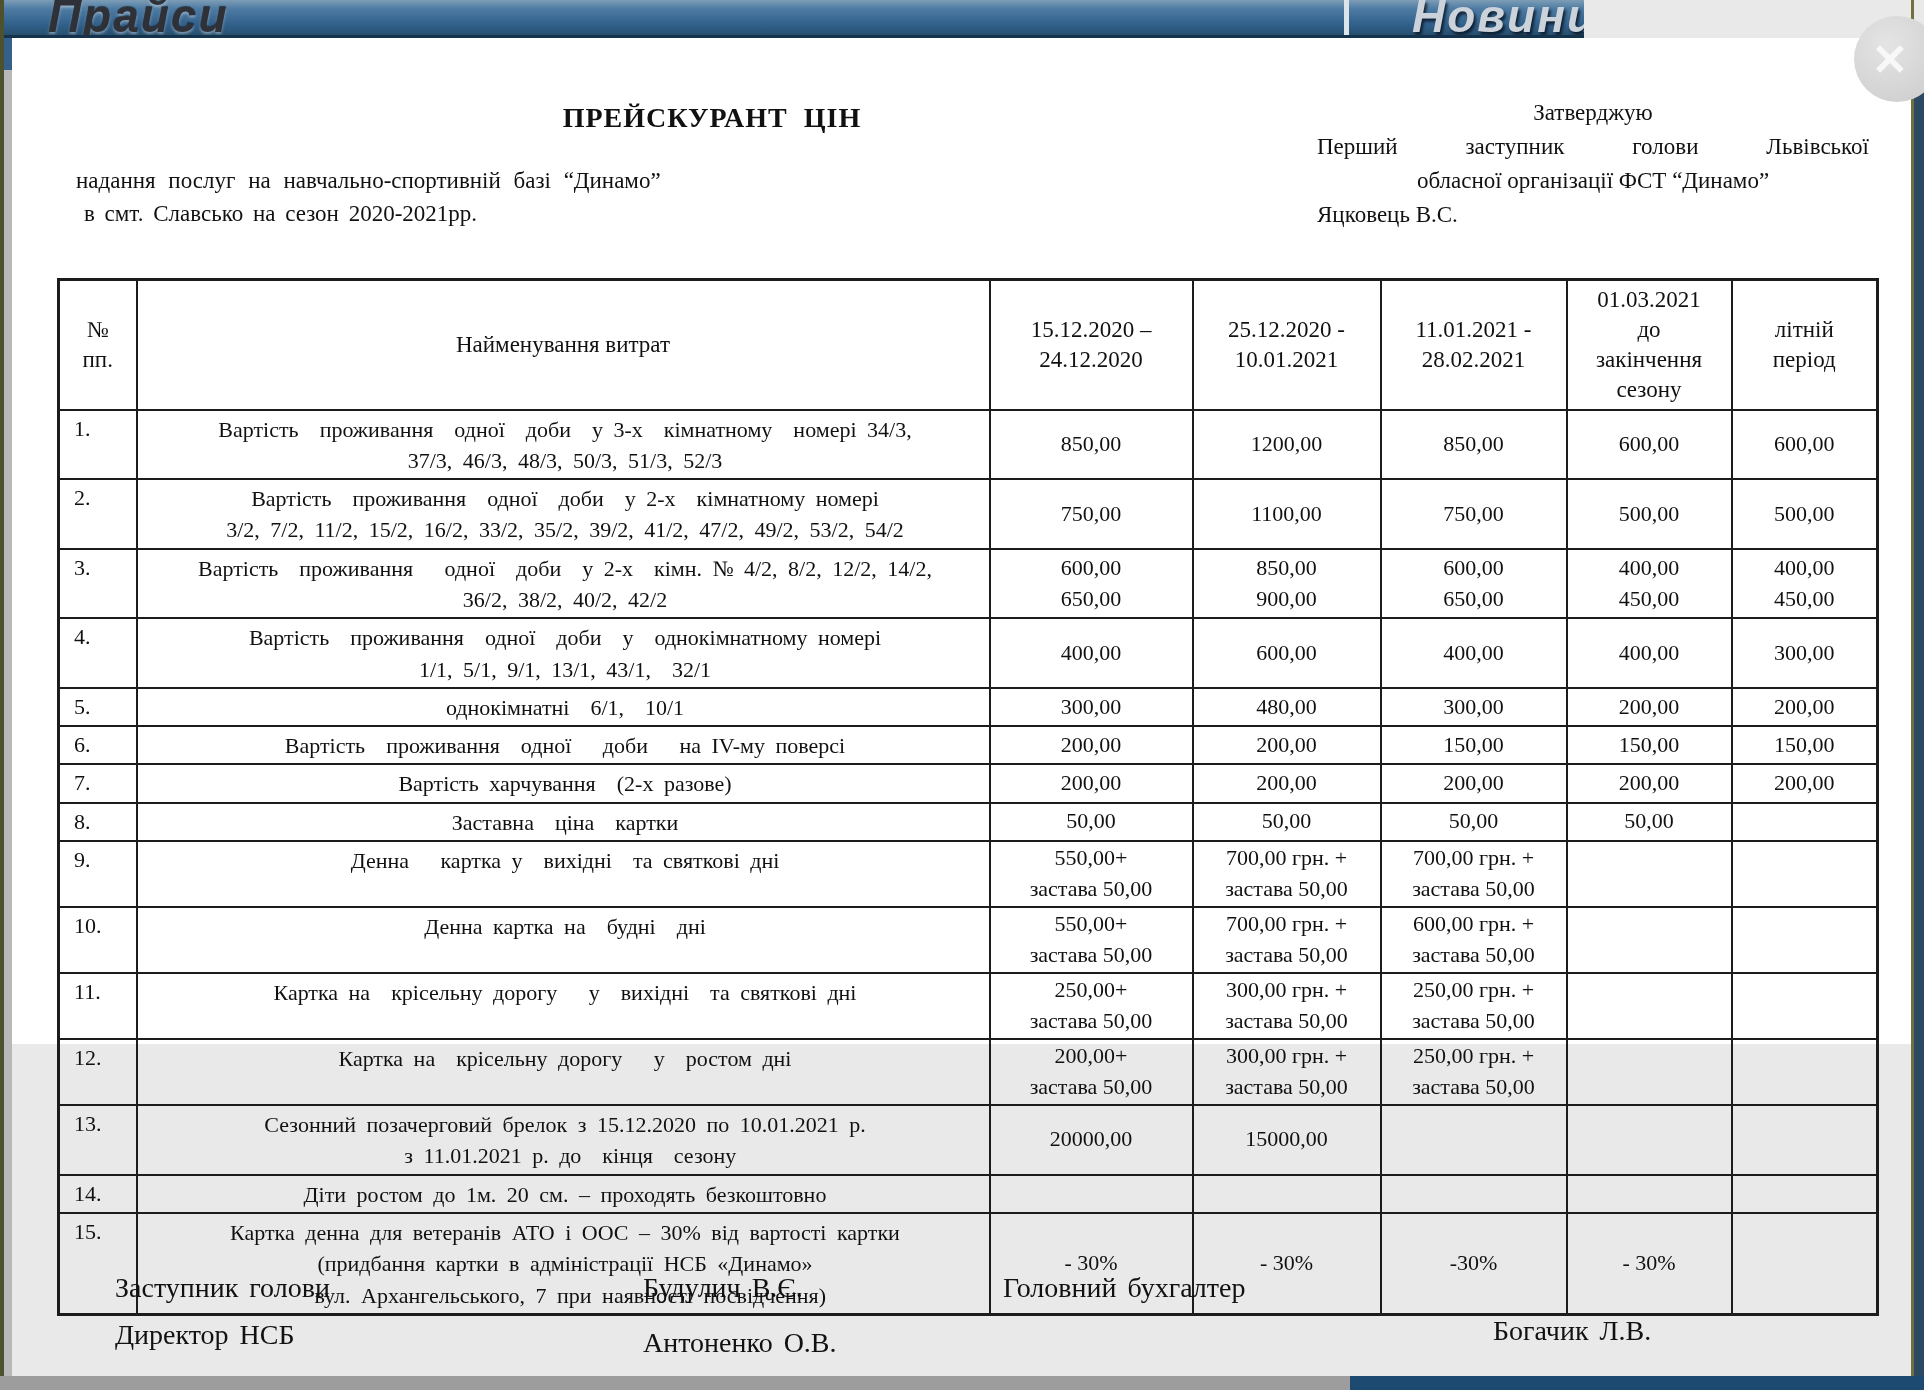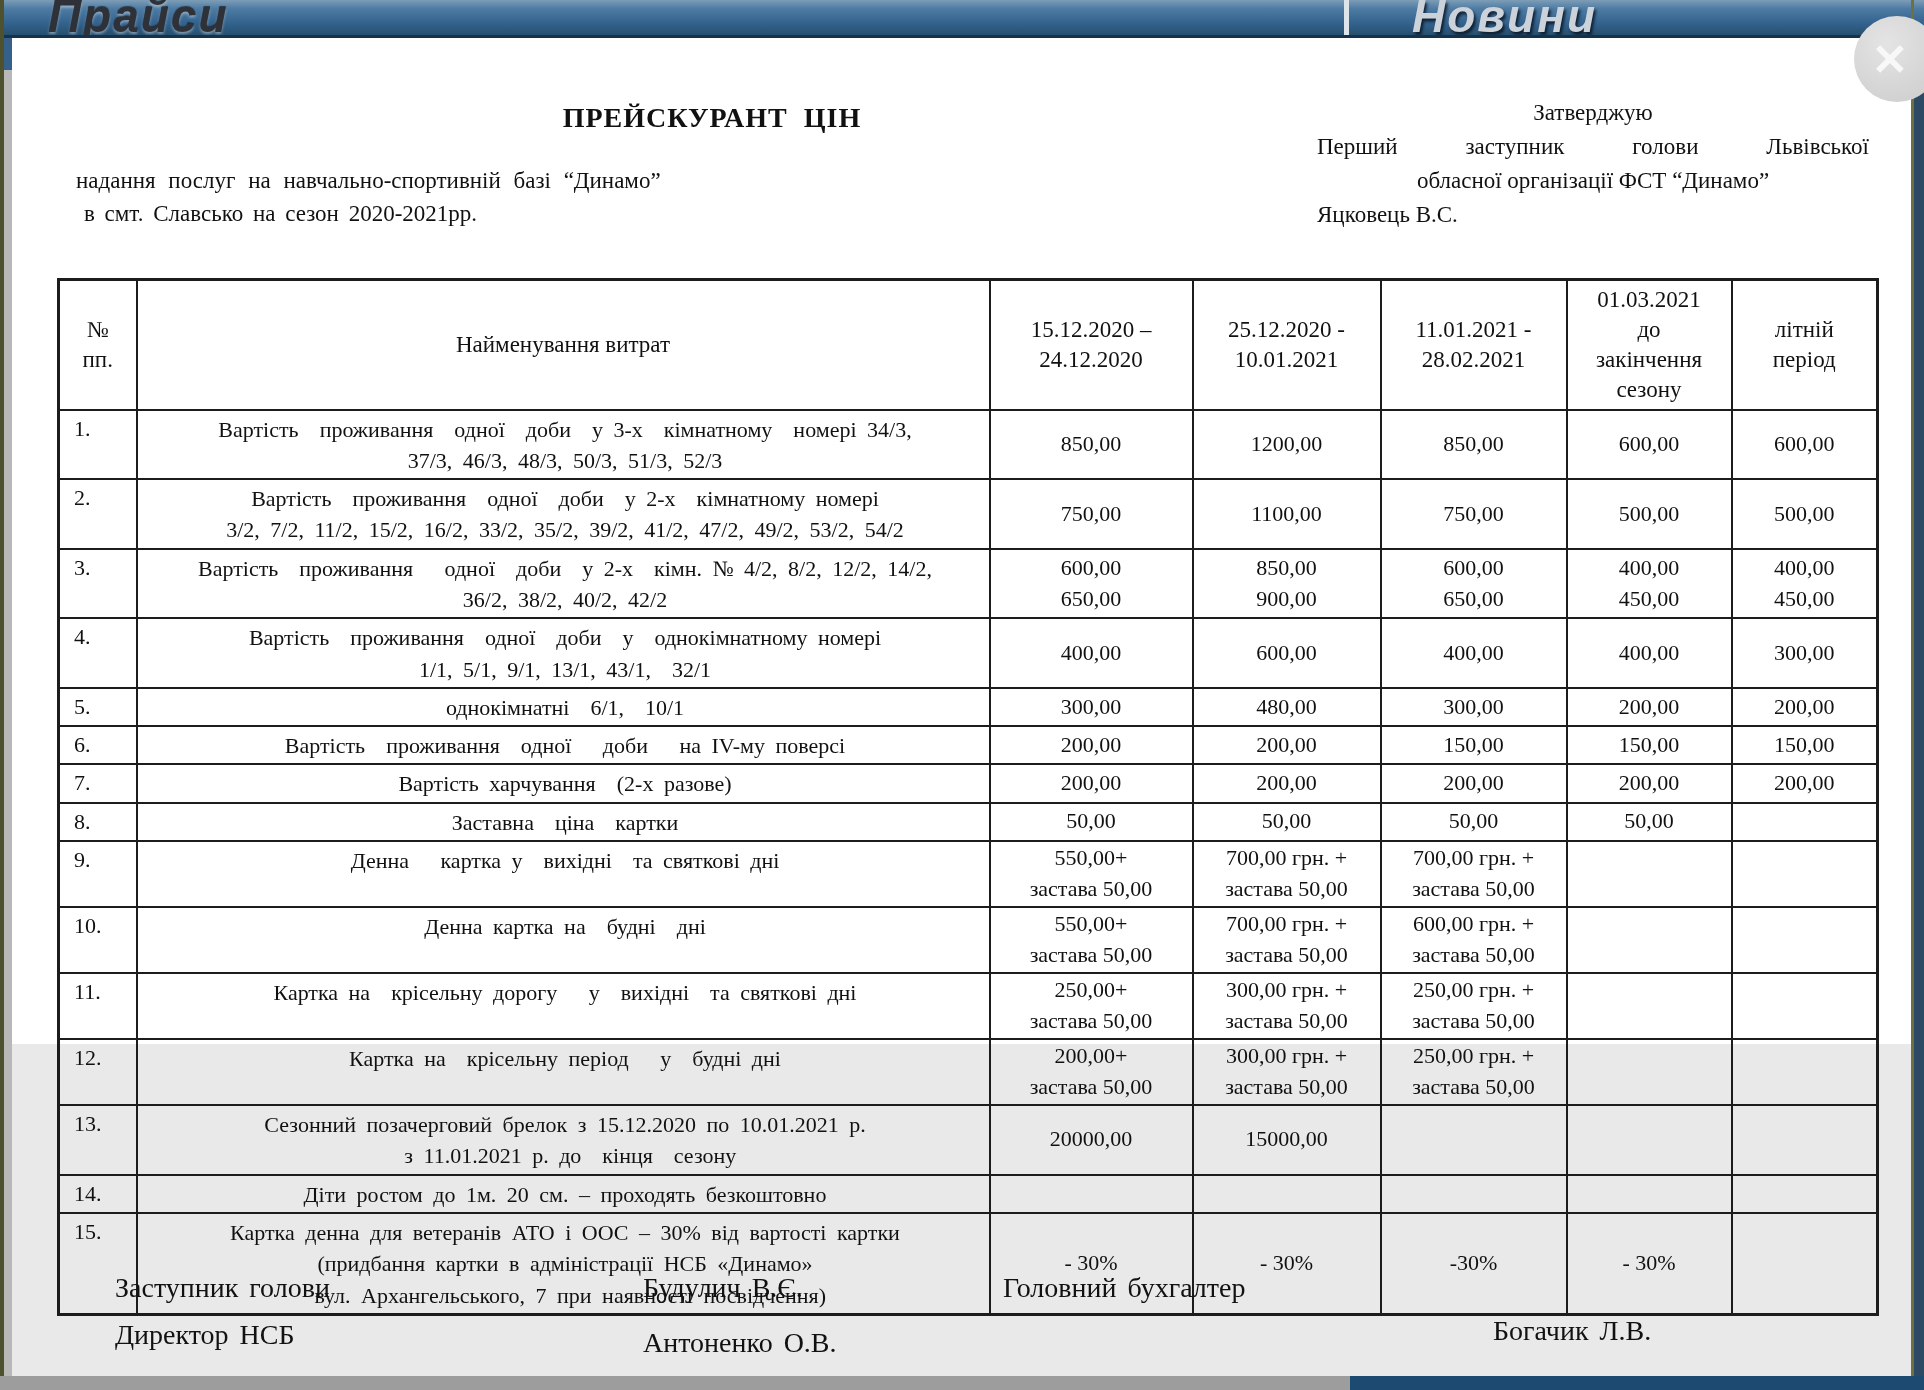--- a/index.html
+++ b/index.html
@@ -1,21 +1,21 @@
 <!DOCTYPE html>
 <html><head>
 <meta charset="utf-8">
 <style>
   * { margin:0; padding:0; box-sizing:border-box; }
   html,body { width:1924px; height:1390px; }
   body { position:relative; background:#e9e9e9; overflow:hidden;
          font-family:"Liberation Serif", serif; color:#111; }
 
   
-  .topbar { position:absolute; left:0; top:0; width:1924px; height:38px;
+  .topbar { position:absolute; left:0; top:0; width:1584px; height:38px;
             background:linear-gradient(#7d9db6 0%, #4d7ba3 25%, #31608b 70%, #27506e 100%);
             border-bottom:3px solid #14324c; overflow:hidden; z-index:3; }
   .tab-label { position:absolute; top:-11px; font-family:"Liberation Sans", sans-serif;
                font-weight:bold; font-style:italic; font-size:46px; letter-spacing:2px;
                white-space:nowrap; }
   .tab-left-label  { left:48px;  color:#2e3238;
                      text-shadow:0 2px 3px rgba(205,215,225,0.55), 0 -1px 1px rgba(0,0,0,0.6); }
   .tab-right-label { left:1412px; color:#ccd2d9;
                      text-shadow:2px 3px 3px rgba(8,22,38,0.85); }
   .topbar-divider { position:absolute; left:1344px; top:0; width:5px; height:38px;
@@ -258,21 +258,21 @@
 застава 50,00</td>
         <td class="c-val">300,00 грн. +
 застава 50,00</td>
         <td class="c-val">250,00 грн. +
 застава 50,00</td>
         <td class="c-val"></td>
         <td class="c-val"></td>
       </tr>
       <tr style="height:66px">
         <td class="c-num">12.</td>
-        <td class="c-name">Картка на  крісельну період   у  будні дні</td>
+        <td class="c-name">Картка на  крісельну дорогу   у  ростом дні</td>
         <td class="c-val">200,00+
 застава 50,00</td>
         <td class="c-val">300,00 грн. +
 застава 50,00</td>
         <td class="c-val">250,00 грн. +
 застава 50,00</td>
         <td class="c-val"></td>
         <td class="c-val"></td>
       </tr>
       <tr style="height:70px">

